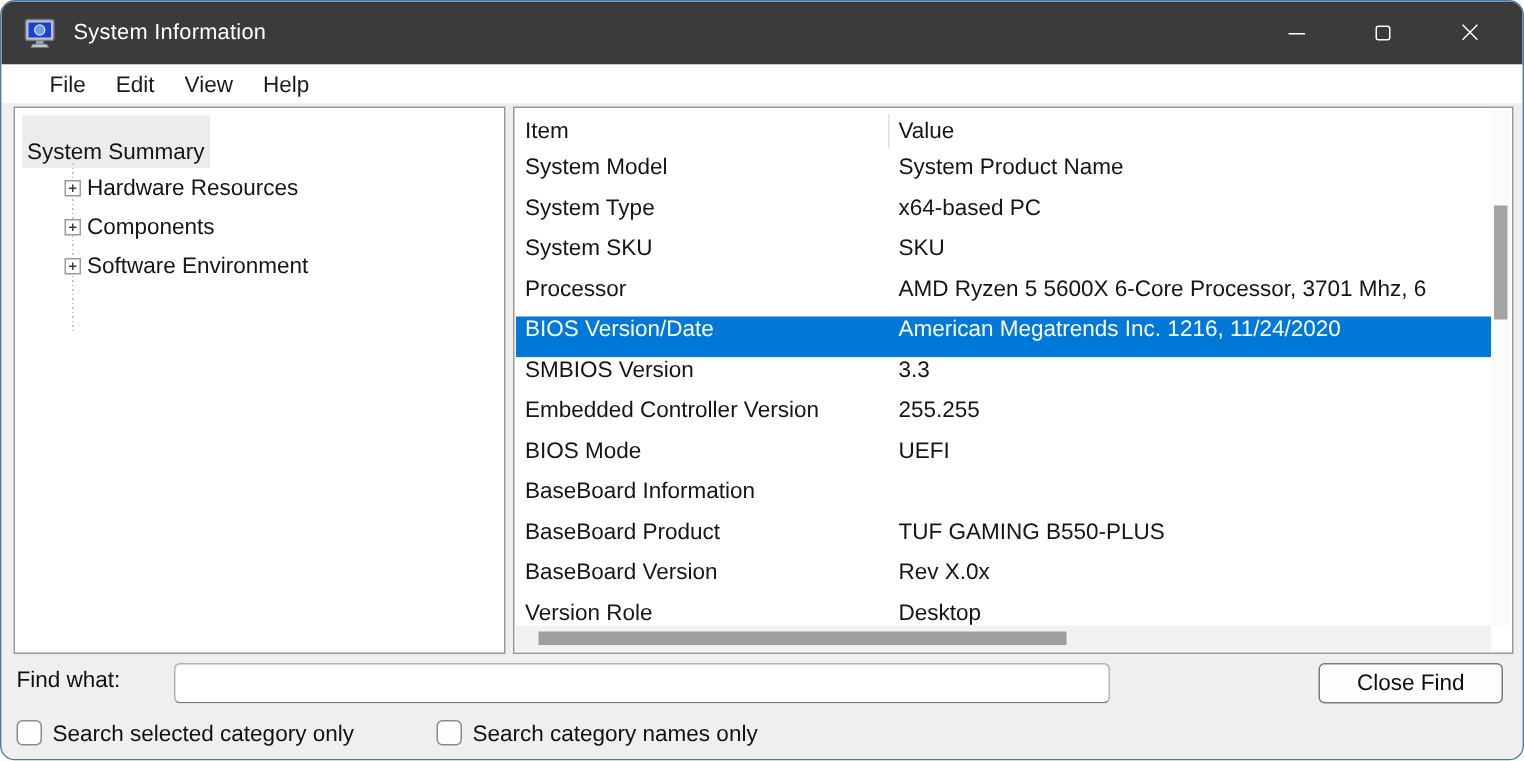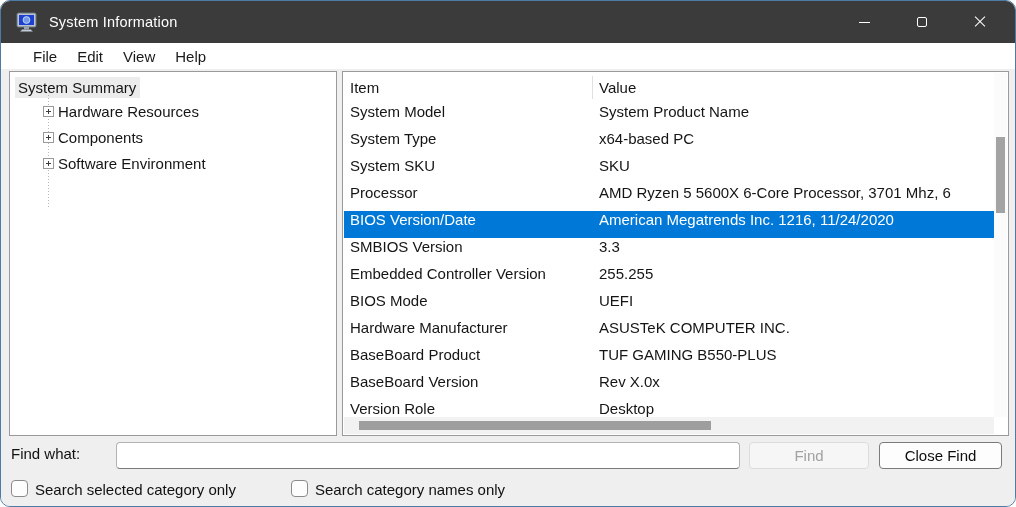--- a/index.html
+++ b/index.html
@@ -37,21 +37,21 @@
   }
   .menu-item{ padding:2px 10px; }
 
   
   .content{ position:relative; height:367px; background:var(--client-bg,#efefef); }
 
   .panel{ position:absolute; top:2px; height:365px; background:#fff; border:1px solid #9a9a9a; }
 
   
   .tree-panel{ left:8px; width:328px; font-size:15px; color:#151515; overflow:hidden; }
-  .tree-root-item{ display:inline-block; margin:5px 0 0 5px; padding:2px 4px 2px 3px; background:#ececec; }
+  .tree-root-item{ display:inline-block; margin:5px 0 0 5px; padding:16px 4px 2px 3px; background:#ececec; }
   .tree-children{ position:relative;margin-left:16px; }
   .tree-dotline{
     position:absolute; left:22px; top:-3px; width:1px; height:112px;
     background-image:repeating-linear-gradient(to bottom,#b8b8b8 0 1px,transparent 1px 3px);
   }
   .tree-item{ display:flex; align-items:center; height:26px; padding-left:17px; position:relative; }
   .expand-box{
     width:11px; height:11px; border:1px solid #9a9a9a; background:#fff;
     position:relative; flex:0 0 auto; margin-right:4px; z-index:1;
   }
@@ -191,22 +191,21 @@
         </div>
         <div class="list-row">
           <span class="cell-item">Embedded Controller Version</span>
           <span class="cell-value">255.255</span>
         </div>
         <div class="list-row">
           <span class="cell-item">BIOS Mode</span>
           <span class="cell-value">UEFI</span>
         </div>
         <div class="list-row">
-          <span class="cell-item">Hardware Manufacturer</span>
-          <span class="cell-value">ASUSTeK COMPUTER INC.</span>
+          <span class="cell-item">BaseBoard Information</span>
         </div>
         <div class="list-row">
           <span class="cell-item">BaseBoard Product</span>
           <span class="cell-value">TUF GAMING B550-PLUS</span>
         </div>
         <div class="list-row">
           <span class="cell-item">BaseBoard Version</span>
           <span class="cell-value">Rev X.0x</span>
         </div>
         <div class="list-row">
@@ -220,21 +219,20 @@
       </div>
       <div class="hscrollbar">
         <div class="hthumb"></div>
       </div>
     </div>
   </div>
 
   <div class="findbar">
     <span class="find-label">Find what:</span>
     <input class="find-input" type="text" value="" style="">
-    <button class="btn btn-find" disabled="">Find</button>
     <button class="btn btn-close-find">Close Find</button>
     <div class="check-row">
       <span class="checkbox cb1"></span>
       <span class="cb-label cbl1">Search selected category only</span>
       <span class="checkbox cb2"></span>
       <span class="cb-label cbl2">Search category names only</span>
     </div>
   </div>
 
 </div>

